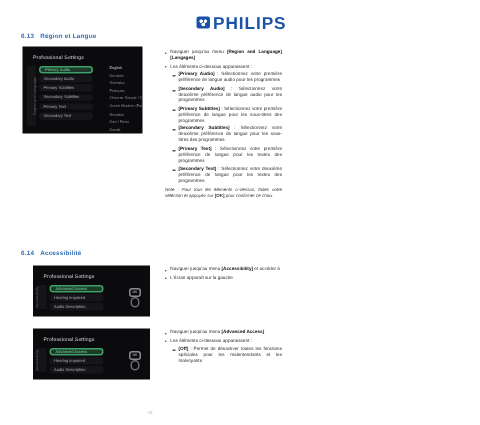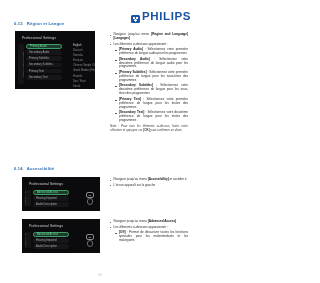--- a/index.html
+++ b/index.html
@@ -14,21 +14,21 @@
     font-family: "Liberation Sans", sans-serif;
     overflow: hidden;
   }
 
   
   .brand {
     position: absolute;
     top: 11px;
     right: 9px;
     display: flex;
-    align-items: flex-end;
+    align-items: flex-start;
     gap: 2.5px;
   }
   .brand-shield {
     width: 9px;
     height: 8px;
     border-radius: 1.5px;
     background: #1b54a6;
     position: relative;
     flex: none;
   }

